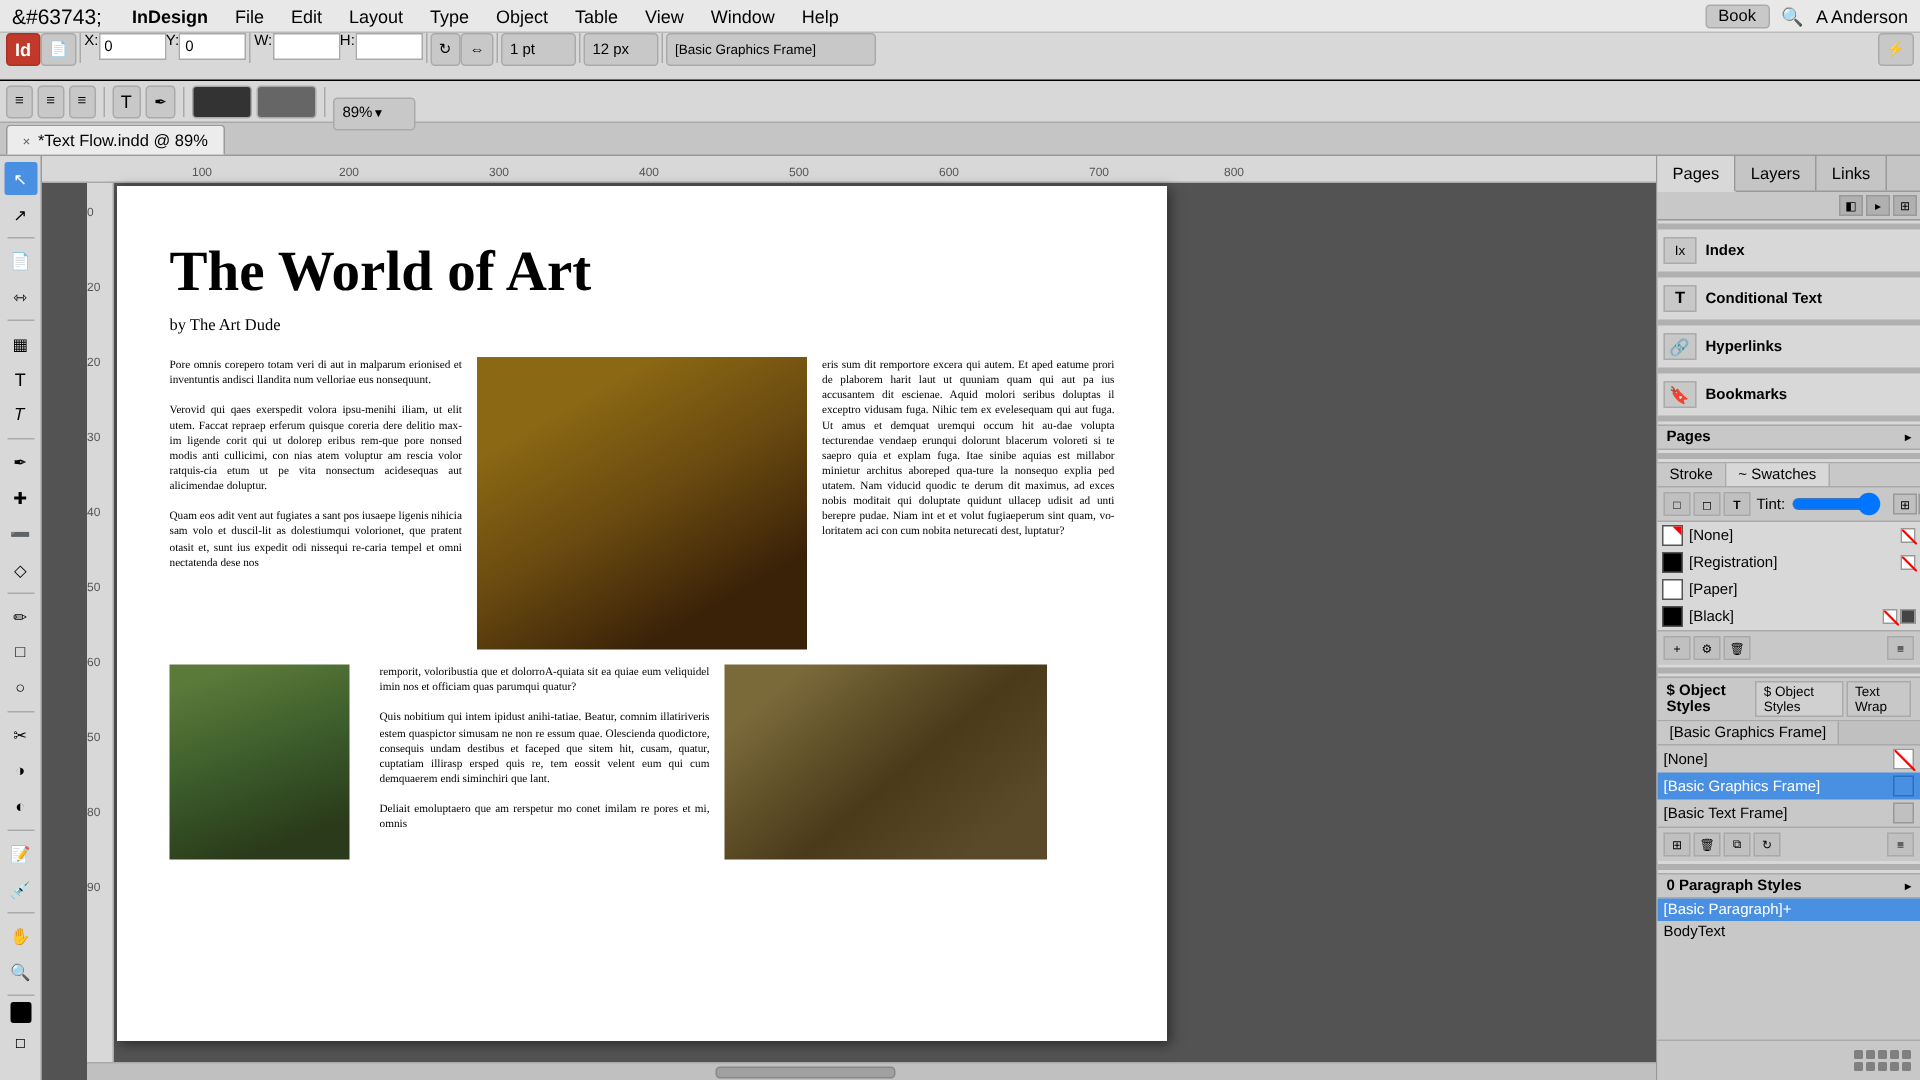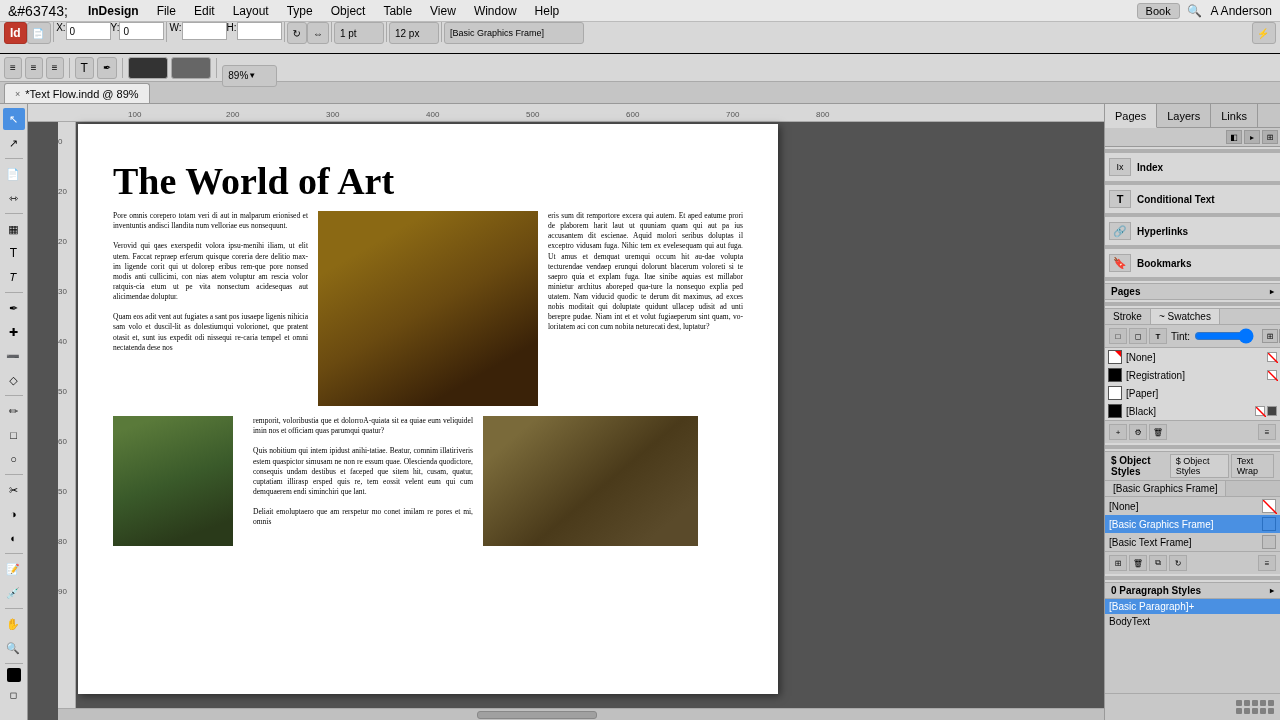--- a/index.html
+++ b/index.html
@@ -191,20 +191,21 @@
       <span style="position:absolute;left:398px;font-size:8px;">400</span>
       <span style="position:absolute;left:498px;font-size:8px;">500</span>
       <span style="position:absolute;left:598px;font-size:8px;">600</span>
       <span style="position:absolute;left:698px;font-size:8px;">700</span>
       <span style="position:absolute;left:788px;font-size:8px;">800</span>
     </div>
 
     <div style="position:absolute;left:50px;top:20px;width:700px;height:570px;background:white;box-shadow:2px 2px 8px rgba(0,0,0,0.5);">
       <div class="page-inner" style="padding:35px 35px 20px 35px;position:relative;">
         <div class="page-title">The World of Art</div>
+        <div class="page-byline">by The Art Dude</div>
 
         <div style="display:grid;grid-template-columns:1fr 220px 1fr;gap:10px;margin-top:4px;">
           <div style="font-size:7.5px;line-height:1.35;text-align:justify;">
             Pore omnis corepero totam veri di aut in malparum erionised et inventuntis andisci llandita num velloriae eus nonsequunt.<br><br>
             Verovid qui qaes exerspedit volora ipsu-menihi iliam, ut elit utem. Faccat repraep erferum quisque coreria dere delitio max-im ligende corit qui ut dolorep eribus rem-que pore nonsed modis anti cullicimi, con nias atem voluptur am rescia volor ratquis-cia etum ut pe vita nonsectum acidesequas aut alicimendae doluptur.<br><br>
             Quam eos adit vent aut fugiates a sant pos iusaepe ligenis nihicia sam volo et duscil-lit as dolestiumqui volorionet, que pratent otasit et, sunt ius expedit odi nissequi re-caria tempel et omni nectatenda dese nos
           </div>
 
           <div style="background:linear-gradient(150deg,#8B6914 20%,#6a4a10 50%,#3a2208 80%);width:220px;height:195px;"></div>
           <div style="font-size:7.5px;line-height:1.35;text-align:justify;">

